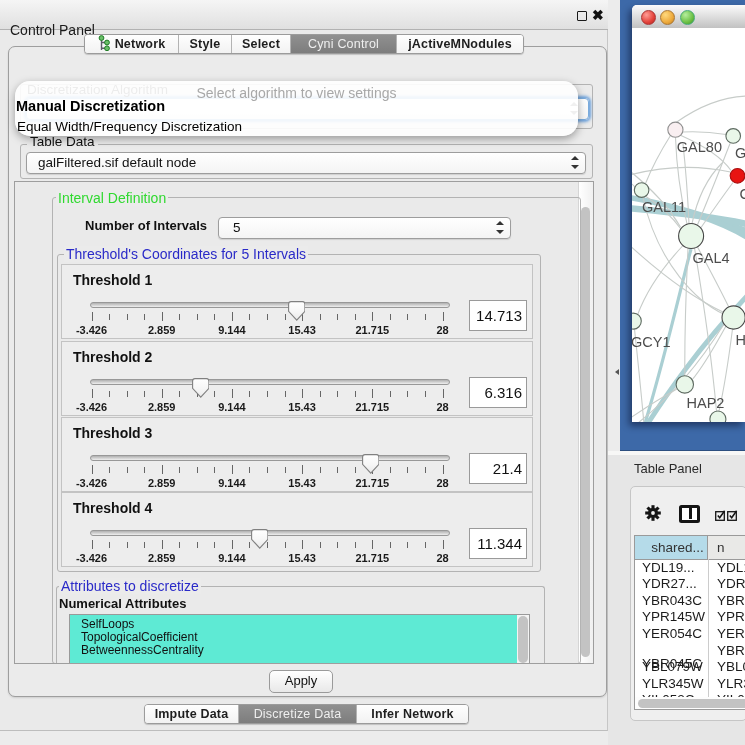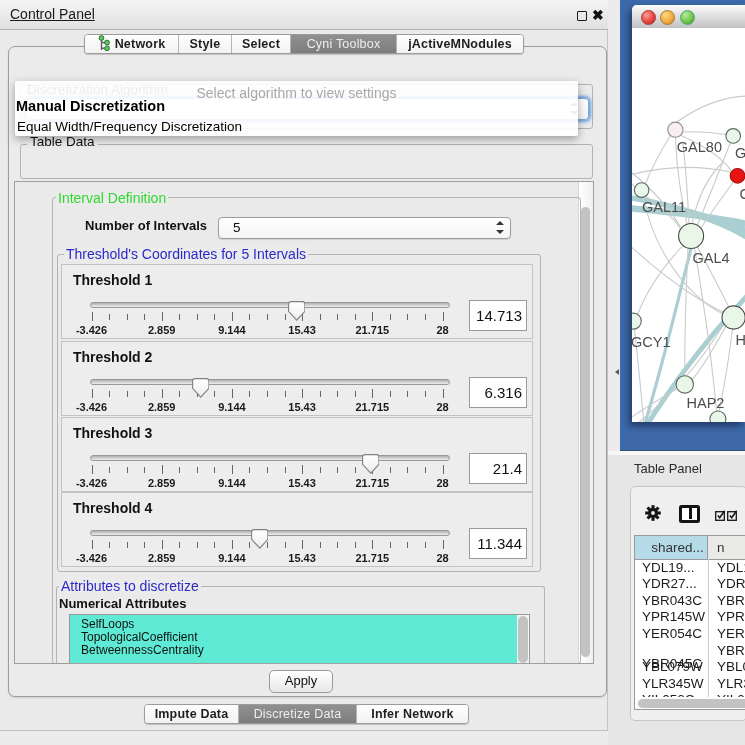--- a/index.html
+++ b/index.html
@@ -2,21 +2,21 @@
 <html><head>
 <meta charset="utf-8">
 <style>
   html,body{margin:0;padding:0;}
   body{width:745px;height:745px;overflow:hidden;font-family:"Liberation Sans",sans-serif;}
   #root{position:absolute;top:0;left:0;width:745px;height:745px;background:#ececec;}
   .abs{position:absolute;}
   
   #cpwin{left:0;top:0;width:607px;height:730px;background:#eaeaea;border-bottom:1px solid #bdbdbd;border-right:1px solid #c6c6c6;}
   #titlebar{left:0;top:0;width:608px;height:29px;background:linear-gradient(#f5f5f5,#e0e0e0);border-bottom:1px solid #b2b2b2;}
-  #titlebar .t{left:10px;top:0;line-height:29px;font-size:14px;color:#1a1a1a;text-decoration:underline;}
+  #titlebar .t{left:10px;top:16px;line-height:29px;font-size:14px;color:#1a1a1a;}
   #floatbtn{left:577px;top:11px;width:8px;height:8px;border:1.5px solid #1a1a1a;border-radius:1px;}
   #closebtn{left:592px;top:7px;font-size:14px;font-weight:bold;color:#111;}
   
   .seg{height:18px;border:1px solid #9b9b9b;border-radius:4px;background:#fcfcfc;box-shadow:0 1px 1px rgba(0,0,0,0.18);display:flex;overflow:hidden;z-index:5;}
   .seg .s{height:18px;line-height:18px;font-size:12.5px;font-weight:bold;letter-spacing:0.2px;color:#1e1e1e;text-align:center;border-right:1px solid #b3b3b3;background:linear-gradient(#fefefe,#f2f2f2);}
   .seg .s:last-child{border-right:none;}
   .seg .dark{background:linear-gradient(#909090,#7d7d7d);color:#efefef;font-weight:normal;}
   
   #mainpanel{left:8px;top:45.5px;width:597px;height:649px;background:#ebebeb;border:1px solid #9e9e9e;border-radius:7px;box-shadow:0 1px 2px rgba(0,0,0,0.12);}
   .grouptitle{font-size:14px;}
@@ -30,21 +30,21 @@
   .thr{left:61px;width:470px;height:73px;background:#ededed;border:1px solid #c3c3c3;}
   .thr .lbl{left:11px;top:7px;font-size:14px;font-weight:bold;color:#111;}
   .thr .track{left:28px;top:37px;width:358px;height:4px;border:1px solid #989898;border-radius:3px;background:linear-gradient(#b0b0b0,#efefef);}
   .thr .val{left:407px;top:35px;width:52px;height:29px;background:#fff;border:1px solid #9a9a9a;font-size:15px;color:#111;text-align:right;line-height:29px;padding-right:4px;}
   .ticklbl{position:absolute;top:59px;font-size:11px;font-weight:bold;color:#1a1a1a;transform:translateX(-50%);}
   
   .sbthumb{background:#c3c3c3;border-radius:5px;}
   
   #applybtn{left:269px;top:670px;width:62px;height:21px;background:linear-gradient(#ffffff,#e8e8e8);border:1px solid #9a9a9a;border-radius:5px;font-size:13px;color:#111;text-align:center;line-height:20px;}
   
-  #popup{left:15px;top:81px;width:563px;height:55px;z-index:10;background:rgba(255,255,255,0.9);border-radius:2px;box-shadow:0 3px 8px rgba(0,0,0,0.35);}
+  #popup{left:15px;top:81px;width:563px;height:55px;z-index:10;background:rgba(255,255,255,0.9);border-radius:15px;box-shadow:0 3px 8px rgba(0,0,0,0.35);}
   #popup .r1{left:0;top:3.5px;width:563px;text-align:center;font-size:14px;color:#a8a8a8;}
   #popup .r2{left:1px;top:17px;font-size:14.5px;font-weight:bold;color:#000;}
   #popup .r3{left:2px;top:37.5px;font-size:13.5px;color:#000;}
   
   #bluepanel{left:620px;top:0;width:125px;height:450px;background:#3d69a8;border-bottom:1px solid #2c4e7f;}
   #netwin{left:632px;top:5px;width:113px;height:417px;background:#fff;border-radius:5px 0 0 0;box-shadow:-3px 4px 7px rgba(0,0,25,0.45);}
   #nettitle{left:0;top:0;width:113px;height:23px;background:linear-gradient(#fbfbfb,#c2c2c2);border-bottom:1px solid #808080;border-radius:5px 0 0 0;}
   .tl{width:13px;height:13px;border-radius:50%;top:5px;}
   
   #tpanel-title{left:634px;top:461px;font-size:13px;color:#2a2a2a;}
@@ -66,37 +66,44 @@
     <div class="abs seg" style="left:84px;top:34px;">
       <div class="s" style="width:93px;padding-left:0;">
         <svg width="13" height="16" viewBox="0 0 13 16" style="vertical-align:-3px;margin-right:4px;">
           <path d="M3.5 4 L3.5 15 M3.5 7.5 L8.5 7.5 M3.5 13.3 L8.5 13.3" fill="none" stroke="#5c5c68" stroke-width="1.4"></path>
           <circle cx="3.5" cy="3" r="2.4" fill="#6abf69" stroke="#1e7b24" stroke-width="1"></circle>
           <circle cx="9" cy="7.5" r="2.4" fill="#6abf69" stroke="#1e7b24" stroke-width="1"></circle>
           <circle cx="9" cy="13.3" r="2.4" fill="#6abf69" stroke="#1e7b24" stroke-width="1"></circle>
         </svg>Network</div>
       <div class="s" style="width:52px;">Style</div>
       <div class="s" style="width:58px;">Select</div>
-      <div class="s dark" style="width:105px;">Cyni Toolbox</div>
+      <div class="s dark" style="width:105px;">Cyni Control</div>
       <div class="s" style="width:126px;">jActiveMNodules</div>
     </div>
 
     <div id="mainpanel" class="abs"></div>
 
     <div class="abs gbox" style="left:20px;top:84px;width:571px;height:43px;"></div>
     <div class="abs combo" style="left:26px;top:98px;width:561px;height:20px;border:1px solid #7aabdc;box-shadow:0 0 3px 2px rgba(77,144,216,0.8);">
       <div class="abs" style="left:543px;top:3px;width:8px;height:13px;">
         <div style="position:absolute;left:0;top:0;width:0;height:0;border-left:4px solid transparent;border-right:4px solid transparent;border-bottom:4.5px solid #666;"></div>
         <div style="position:absolute;left:0;bottom:0;width:0;height:0;border-left:4px solid transparent;border-right:4px solid transparent;border-top:4.5px solid #666;"></div>
       </div>
     </div>
     <div class="abs grouptitle" style="left:27px;top:82px;color:#3c3c3c;font-size:13.5px;">Discretization Algorithm</div>
 
     <div class="abs gbox" style="left:20px;top:144px;width:571px;height:33px;"></div>
     <div class="abs grouptitle" style="left:27px;top:134px;background:#ebebeb;padding:0 3px;color:#111;font-size:13.5px;">Table Data</div>
+    <div class="abs combo" style="left:26px;top:152px;width:558px;height:20px;">
+      <div class="abs txt" style="left:11px;top:0;line-height:20px;">galFiltered.sif default node</div>
+      <div class="abs arrows" style="left:544px;top:3px;">
+          <div class="up"></div>
+          <div class="dn"></div>
+        </div>
+    </div>
 
     <div class="abs" style="left:14px;top:181px;width:578px;height:481px;border:1px solid #9e9e9e;background:#eaeaea;overflow:hidden;">
 
       <div class="abs" style="left:563px;top:0;width:14px;height:481px;background:linear-gradient(90deg,#ffffff,#f0f0f0);border-left:1px solid #d5d5d5;"></div>
       <div class="abs sbthumb" style="left:566px;top:25px;width:9px;height:450px;"></div>
 
       <div class="abs gbox" style="left:37px;top:15px;width:527px;height:465px;border-radius:3px;"></div>
       <div class="abs grouptitle" style="left:41px;top:8px;background:#ebebeb;padding:0 2px;color:#30d930;">Interval Definition</div>
 
       <div class="abs" style="left:70px;top:36px;font-size:13px;font-weight:bold;color:#111;">Number of Intervals</div>

